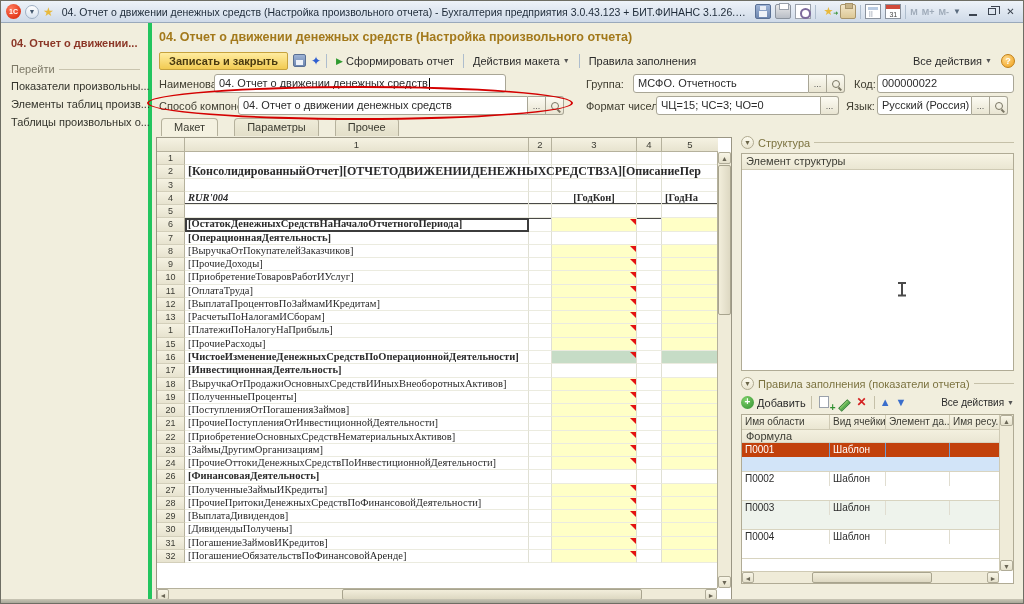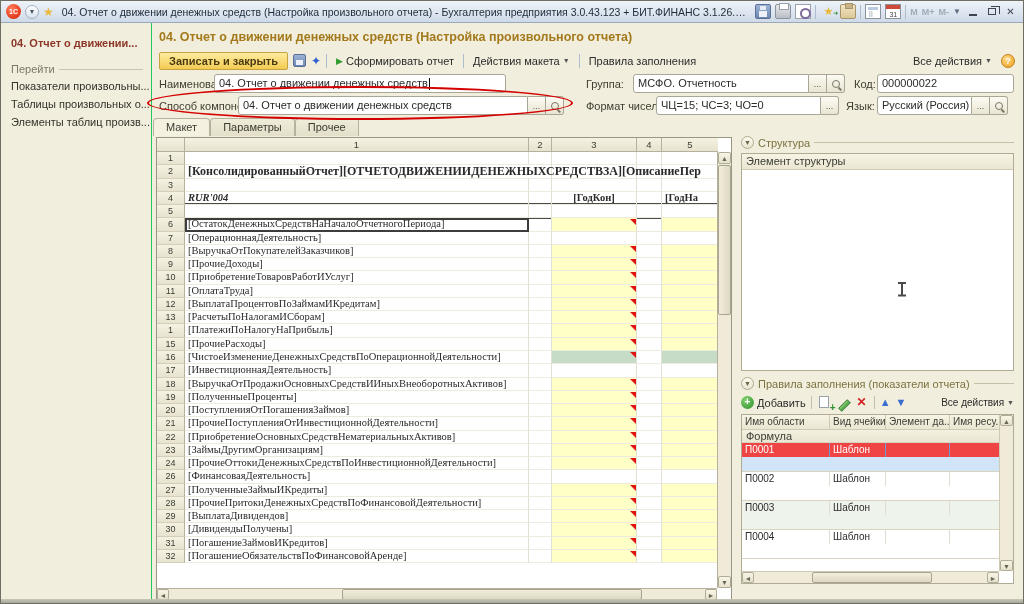--- a/index.html
+++ b/index.html
@@ -36,21 +36,21 @@
   .ico-cal{background:#fff;border:1px solid #8b939e;}
   .ico-cal:before{content:"";position:absolute;left:0;top:0;right:0;height:4px;background:#d04a3a;}
   .ico-cal:after{content:"31";position:absolute;left:0;right:0;bottom:0;text-align:center;font-size:7px;color:#444;}
   .tb-mem{color:#9fabb9;font-size:9px;font-weight:bold;flex:0 0 auto;}
   .tb-chev{color:#5a6b7e;font-size:8px;flex:0 0 auto;}
   .wbtn{width:15px;height:13px;display:flex;align-items:center;justify-content:center;color:#3c4450;font-size:10px;flex:0 0 auto;}
   .wbtn .bar{width:8px;height:2px;background:#3c4450;margin-top:6px;}
   .wbtn .rest{width:8px;height:7px;border:1px solid #3c4450;position:relative;}
   .wbtn .rest:before{content:"";position:absolute;left:2px;top:-3px;width:8px;height:7px;border:1px solid #3c4450;border-bottom:none;border-left:none;}
   
-  .sidebar{position:absolute;left:0;top:22px;width:151px;bottom:0;background:#f1eedd;border-right:1px solid #22c55e;padding-top:14px;}
+  .sidebar{position:absolute;left:0;top:22px;width:151px;bottom:0;background:#f1eedd;border-right:4px solid #22c55e;padding-top:14px;}
   .sb-head{color:#8b3626;font-weight:bold;padding:0 8px 10px 10px;}
   .sb-nav{color:#7c7866;padding:4px 8px 2px 10px;display:flex;align-items:center;gap:4px;}
   .sb-nav .ln{flex:1;height:1px;background:#c9c4ae;}
   .sb-link{color:#33332b;padding:3px 8px 3px 10px;cursor:default;white-space:nowrap;}
   
   .pagetitle{position:absolute;left:158px;top:29px;color:#a3791b;font-weight:bold;font-size:12.5px;}
   .toolbar{position:absolute;left:158px;top:49px;height:21px;display:flex;align-items:center;gap:5px;width:856px;}
   .btn-primary{background:linear-gradient(#ffeca0,#f2cb52);border:1px solid #c6a23e;border-radius:2px;
      padding:2px 9px;font-weight:bold;color:#4a3a10;}
   .tbtn{display:flex;align-items:center;gap:3px;padding:2px 4px;color:#2b2b2b;}
@@ -71,21 +71,21 @@
   .fgroup .txt{background:#fff;border:1px solid #a9a696;border-radius:3px 0 0 3px;padding:2px 4px;
      white-space:nowrap;overflow:hidden;height:19px;}
   .fgroup .gbtn{width:18px;height:19px;border:1px solid #a9a696;border-left:none;background:linear-gradient(#fcfbf3,#e9e5d2);
      display:flex;align-items:center;justify-content:center;font-size:9px;color:#555;}
   .fgroup .gbtn.last{border-radius:0 3px 3px 0;}
   .lens{width:8px;height:8px;border:1.5px solid #7a7664;border-radius:50%;position:relative;}
   .lens:after{content:"";position:absolute;right:-3px;bottom:-3px;width:4px;height:1.5px;background:#7a7664;transform:rotate(45deg);}
   .caret{display:inline-block;width:1px;height:12px;background:#000;vertical-align:middle;margin-left:1px;}
   .ellipse{position:absolute;left:146px;top:85px;width:426px;height:34px;border:2px solid #d40000;border-radius:50%;pointer-events:none;z-index:40;}
   
-  .tabs{position:absolute;left:152px;top:117px;display:flex;gap:0;z-index:5;align-items:center;}
+  .tabs{position:absolute;left:160px;top:117px;display:flex;gap:16px;z-index:5;align-items:center;}
   .tab{border:1px solid #b5b19c;border-bottom:none;border-radius:4px 4px 0 0;padding:2px 12px 3px;
      background:linear-gradient(#efecd9,#e3dfc9);color:#3a3a30;}
   .tab.active{background:#f4f1e0;position:relative;top:0;}
   .tabline{position:absolute;left:155px;top:136px;width:576px;height:1px;background:#b5b19c;}
   
   .sheet{position:absolute;left:155px;top:136px;width:576px;height:464px;border:1px solid #9a9684;background:#fff;}
   .shead{display:flex;height:14px;}
   .hcell{background:linear-gradient(#f5f2e2,#e7e3cf);border-right:1px solid #b5b19c;border-bottom:1px solid #b5b19c;
      text-align:center;font-size:9.5px;color:#3c3c34;line-height:13px;}
   .srow{display:flex;height:13.28px;position:relative;}
@@ -93,21 +93,21 @@
      font-family:"Liberation Serif",serif;font-size:10.5px;line-height:12px;padding-left:3px;
      white-space:nowrap;overflow:hidden;}
   .w-rh{width:28px;flex:0 0 28px;}
   .w-c1{width:344px;flex:0 0 344px;}
   .w-c2{width:23px;flex:0 0 23px;}
   .w-c3{width:85px;flex:0 0 85px;}
   .w-c4{width:25px;flex:0 0 25px;}
   .w-c5{width:56px;flex:0 0 56px;border-right:none;}
   .rh{background:linear-gradient(#f5f2e2,#e7e3cf);border-right:1px solid #b5b19c;border-bottom:1px solid #d3cfba;
      font-family:"Liberation Sans",sans-serif;font-size:9px;color:#3c3c34;text-align:center;padding-left:0;line-height:13px;}
-  .b{font-weight:normal;}
+  .b{font-weight:bold;}
   .fill-y{background:#ffffc6;}
   .fill-g{background:#c6dcc6;}
   .tri:after{content:"";position:absolute;right:0;top:1px;border-top:6px solid #e31212;border-left:6px solid transparent;}
   .line-bottom{box-shadow:inset 0 -1px 0 #4a4a48;}
   .line-bottom2{box-shadow:inset 0 -2px 0 #4a4a48;}
   .line-both{box-shadow:inset 0 1px 0 #4a4a48, inset 0 -1px 0 #4a4a48;}
   .doctitle .c1{overflow:visible;z-index:2;font-weight:bold;font-size:12px;background:transparent;border-right:none;}
   .unit .c1{font-weight:bold;font-style:italic;}
   .unit .c3{font-weight:bold;text-align:center;padding-left:0;}
   .unit .c5{font-weight:bold;}
@@ -147,21 +147,21 @@
   .rtable{position:absolute;left:740px;top:413px;width:273px;height:170px;border:1px solid #b0ab95;background:#fff;}
   .rthead{display:flex;height:15px;}
   .rth{background:linear-gradient(#f7f4e4,#eae6d2);border-right:1px solid #cfcab4;border-bottom:1px solid #cfcab4;
      padding:1px 3px;color:#3c3c34;white-space:nowrap;overflow:hidden;font-size:10px;}
   .rw1{width:88px;flex:0 0 88px;}.rw2{width:56px;flex:0 0 56px;}.rw3{width:64px;flex:0 0 64px;}.rw4{width:50px;flex:0 0 50px;border-right:none;}
   .rgroup{height:13px;background:linear-gradient(#f3f0df,#eae6d3);border-bottom:1px solid #d8d4c0;padding:0 4px;color:#3c3c34;}
   .entry{border-bottom:1px solid #d8d4c0;}
   .erow{display:flex;height:14px;}
   .ecell{border-right:1px solid #e0ddd0;padding:1px 3px;white-space:nowrap;overflow:hidden;font-size:10px;}
   .erow2{height:14px;}
-  .entry.sel .erow1{background:#ef4444;color:#fff;}
+  .entry.sel .erow1{background:#c2410c;color:#fff;}
   .entry.sel .erow1 .ecell{border-right-color:#6d9cd4;}
   .entry.sel .erow2{background:#d2e4f8;}
   .entry.tint{background:#eef3ec;}
   .rt-vscroll{position:absolute;right:0;top:0;width:14px;bottom:12px;background:#efebd8;border-left:1px solid #cfcab4;}
   .rt-hscroll{position:absolute;left:0;bottom:0;right:14px;height:12px;background:#efebd8;border-top:1px solid #cfcab4;}
   .allact{margin-left:auto;display:flex;align-items:center;gap:3px;font-size:10px;}
   
   .bottombar{position:absolute;left:0;bottom:0;width:100%;height:4px;background:linear-gradient(#c9c6b4,#a9a89a);}
 </style>
 </head>
@@ -198,22 +198,22 @@
   </div>
 
   <div class="sidebar">
     <div class="sb-head">04. Отчет о движении...</div>
     <div class="sb-nav">
       <span>Перейти</span>
       <span class="ln"></span>
     </div>
     <div id="side-links">
         <div class="sb-link">Показатели произвольны...</div>
+        <div class="sb-link">Элементы таблиц произв...</div>
         <div class="sb-link">Таблицы произвольных о...</div>
-        <div class="sb-link">Элементы таблиц произв...</div>
       </div>
   </div>
 
   <div class="pagetitle">04. Отчет о движении денежных средств (Настройка произвольного отчета)</div>
   <div class="toolbar">
     <div class="btn-primary">Записать и закрыть</div>
     <div class="mini floppy"></div>
     <div class="spark">✦</div>
     <div class="sep-v"></div>
     <div class="tbtn">

